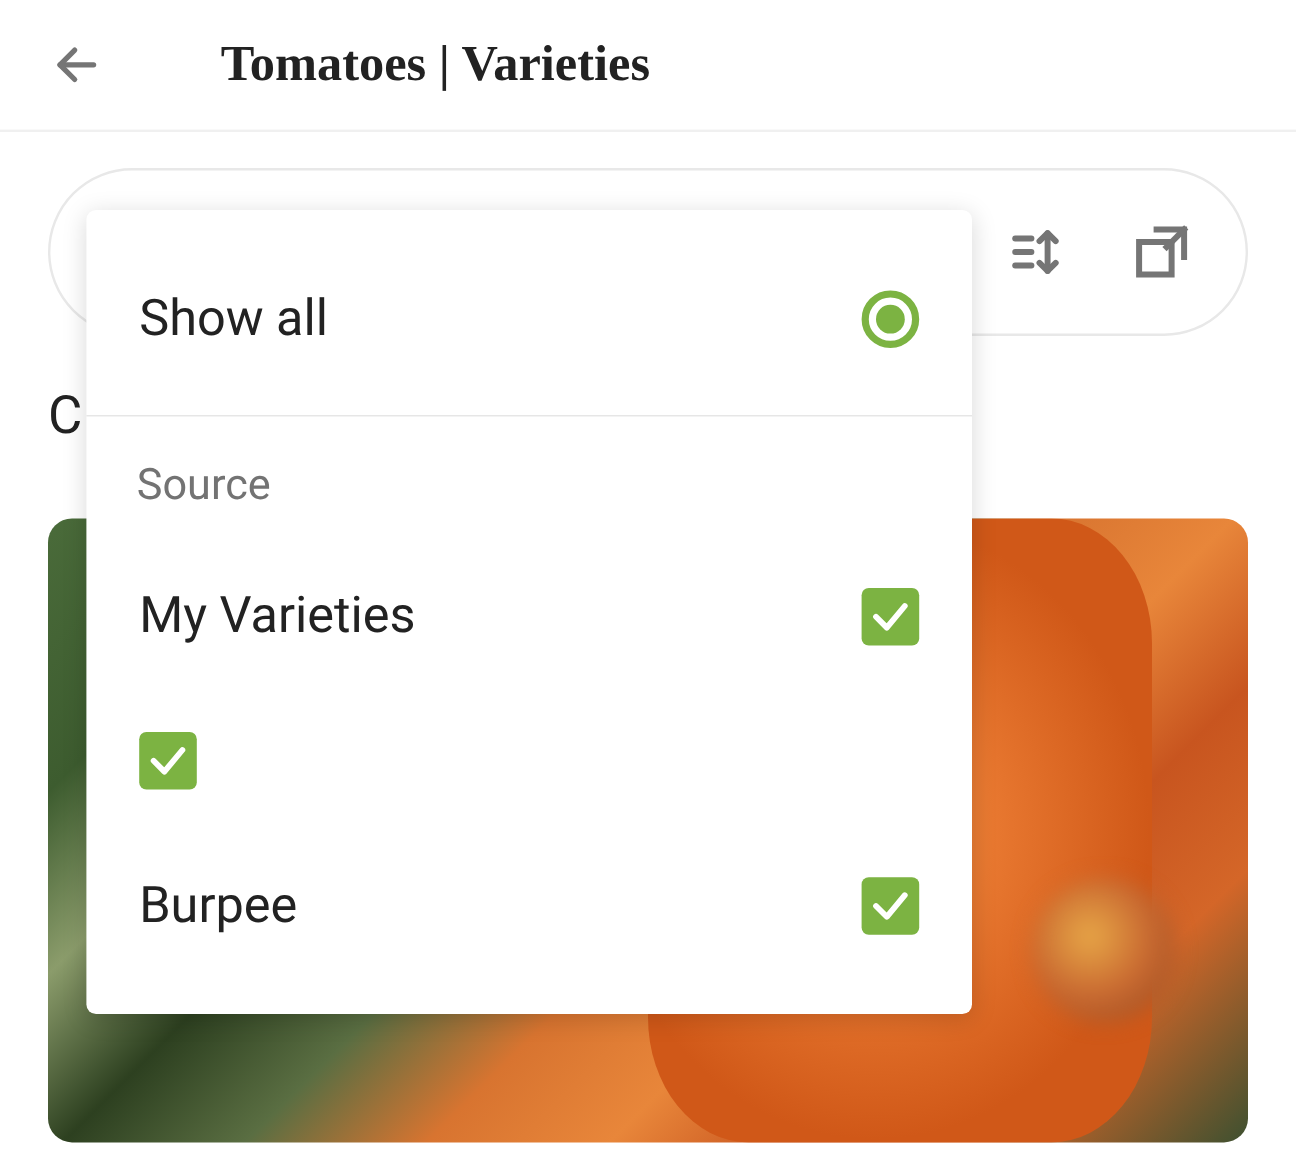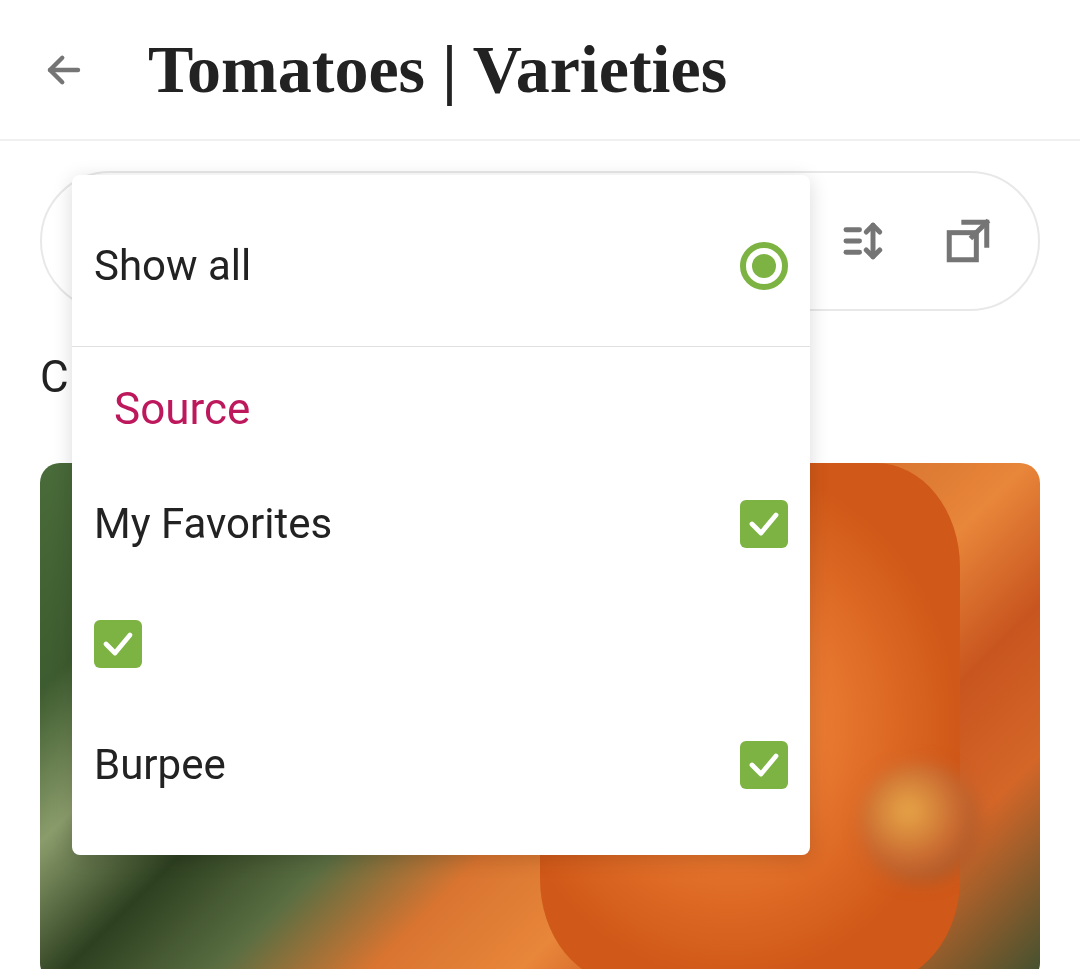--- a/index.html
+++ b/index.html
@@ -28,22 +28,23 @@
       display: flex;
       align-items: center;
       justify-content: center;
       color: #757575;
       margin-right: 60px;
       cursor: pointer;
     }
     .page-title {
       font-family: Georgia, 'Times New Roman', serif;
       font-weight: 700;
-      font-size: 68px;
+      font-size: 42px;
       color: #222;
+      margin-left: 36px;
     }
     .content {
       padding: 0 40px;
       position: relative;
     }
     .search-row {
       margin-top: 30px;
       display: flex;
       align-items: center;
       height: 140px;
@@ -107,35 +108,35 @@
       background: #fff;
       border-radius: 8px;
       box-shadow: 0 4px 20px rgba(0,0,0,0.15);
       z-index: 100;
       padding: 30px 0;
     }
     .dropdown-item {
       display: flex;
       align-items: center;
       justify-content: space-between;
-      padding: 36px 22px;
+      padding: 36px 44px;
       cursor: pointer;
     }
     .dropdown-item-label {
       font-size: 42px;
       color: #222;
     }
     .dropdown-divider {
       height: 1px;
       background: #e0e0e0;
       margin: 20px 0;
     }
     .dropdown-section-header {
-      font-size: 44px;
-      color: #be185d;
+      font-size: 36px;
+      color: #737373;
       padding: 16px 42px 28px;
     }
     .radio-outer {
       width: 48px;
       height: 48px;
       border-radius: 50%;
       border: 6px solid #757575;
       display: flex;
       align-items: center;
       justify-content: center;
@@ -208,21 +209,21 @@
     <span class="radio-outer selected">
       <span class="radio-inner"></span>
     </span>
   </div>
 
   <div class="dropdown-divider"></div>
 
   <div class="dropdown-section-header">Source</div>
 
   <div class="dropdown-item">
-    <span class="dropdown-item-label">My Favorites</span>
+    <span class="dropdown-item-label">My Varieties</span>
     <span class="checkbox">
       <svg width="36" height="36" viewBox="0 0 24 24" fill="none" stroke="#fff" stroke-width="3.2" stroke-linecap="round" stroke-linejoin="round">
         <polyline points="4 12 10 18 20 6"></polyline>
       </svg>
     </span>
   </div>
   <div class="dropdown-item">
     <span class="checkbox">
       <svg width="36" height="36" viewBox="0 0 24 24" fill="none" stroke="#fff" stroke-width="3.2" stroke-linecap="round" stroke-linejoin="round">
         <polyline points="4 12 10 18 20 6"></polyline>

